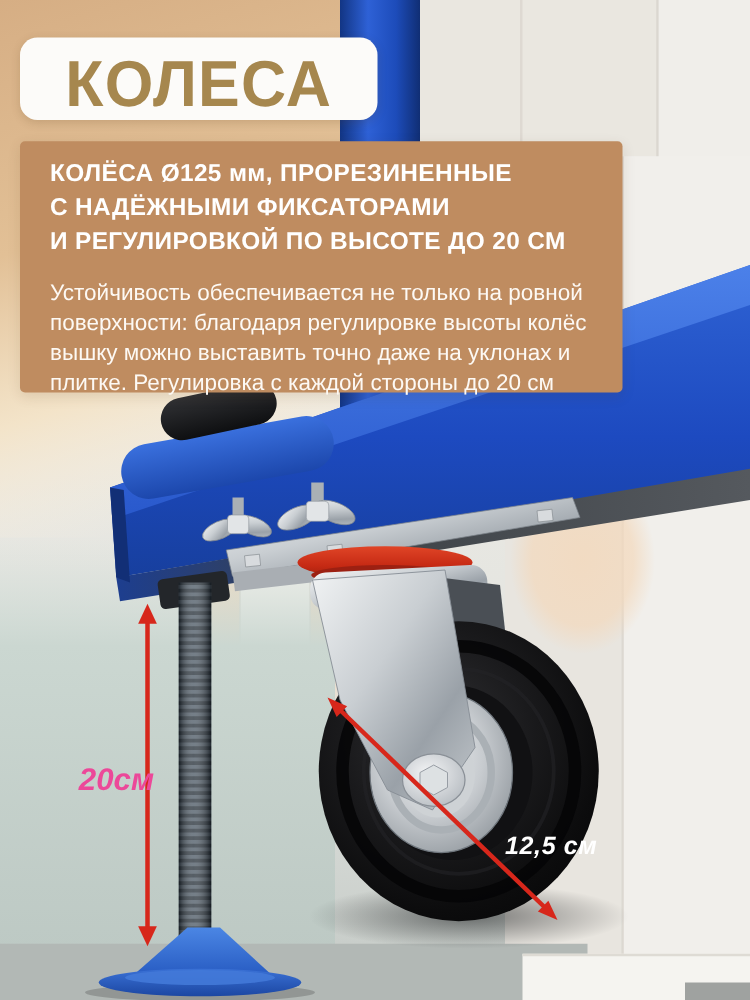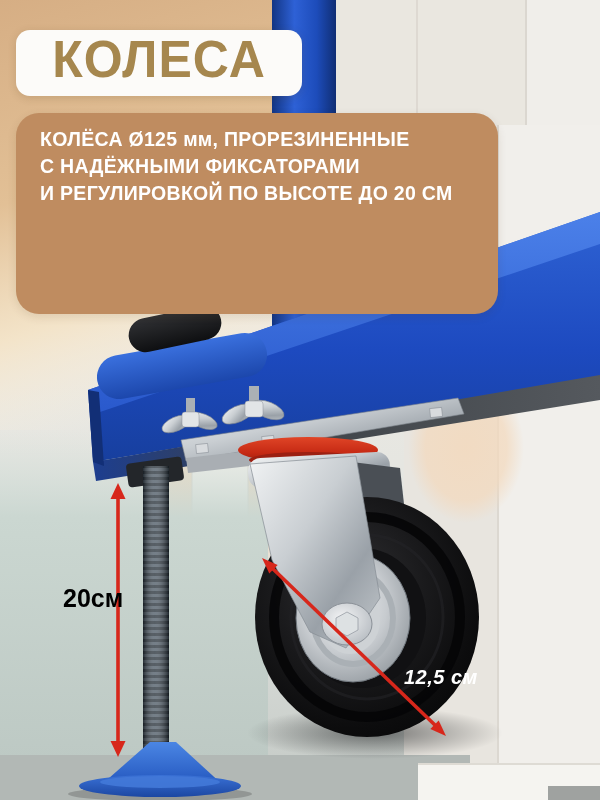--- a/index.html
+++ b/index.html
@@ -3,35 +3,35 @@
 <meta charset="utf-8">
 <style>
   html,body{margin:0;padding:0;background:#ffffff;}
   .stage{position:relative;width:600px;height:800px;overflow:hidden;
          font-family:"Liberation Sans",sans-serif;}
   .stage svg{position:absolute;left:0;top:0;}
 
   
   .title-box{position:absolute;left:16px;top:30px;width:286px;height:66px;
     background:#fcfbf9;border-radius:14px;box-shadow:0 2px 8px rgba(90,60,20,.18);
-    display:flex;align-items:flex-start;justify-content:center;z-index:30;}
+    display:flex;align-items:flex-end;justify-content:center;z-index:30;}
   .title-box span{font-size:50px;font-weight:800;letter-spacing:1px;color:#a6874e;
     transform:scaleY(1.04);}
 
   .info-card{position:absolute;left:16px;top:113px;width:482px;height:201px;
-    box-sizing:border-box;background:#bf8c60;border-radius:23px;
+    box-sizing:border-box;background:#bf8c60;border-radius:4px;
     padding:13px 20px 12px 24px;z-index:30;color:#fff;
     box-shadow:0 3px 10px rgba(80,50,20,.12);}
   .info-card h2{margin:0;font-size:19.5px;line-height:27px;font-weight:700;
     letter-spacing:.3px;white-space:pre-line;}
   .info-card p{margin:15px 0 0 0;font-size:18px;line-height:24px;font-weight:400;
     white-space:pre-line;color:#fdf9f4;}
 
   .dim-label{position:absolute;z-index:21;font-weight:700;}
-  .label-leg{left:63px;top:584px;font-size:25px;color:#000000;}
+  .label-leg{left:63px;top:610px;font-size:25px;color:#ec4899;font-style:italic;}
   .label-wheel{left:404px;top:666px;font-size:20px;color:#ffffff;letter-spacing:.5px;font-style:italic;}
 </style>
 </head>
 <body>
 
 <div class="stage">
 
   <svg width="600" height="800" viewBox="0 0 600 800">
     <defs>
       <linearGradient id="gBase" x1="0" y1="0" x2="0" y2="1">
@@ -232,18 +232,22 @@
   </svg>
 
   <div class="title-box">
     <span>КОЛЕСА</span>
   </div>
 
   <div class="info-card">
     <h2>КОЛЁСА Ø125 мм, ПРОРЕЗИНЕННЫЕ
 С НАДЁЖНЫМИ ФИКСАТОРАМИ
 И РЕГУЛИРОВКОЙ ПО ВЫСОТЕ ДО 20 СМ</h2>
+    <p>Устойчивость обеспечивается не только на ровной
+поверхности: благодаря регулировке высоты колёс
+вышку можно выставить точно даже на уклонах и
+плитке. Регулировка с каждой стороны до 20 см</p>
   </div>
 
   <div class="dim-label label-leg">20см</div>
   <div class="dim-label label-wheel">12,5 см</div>
 
 </div>
 
 </body></html>

